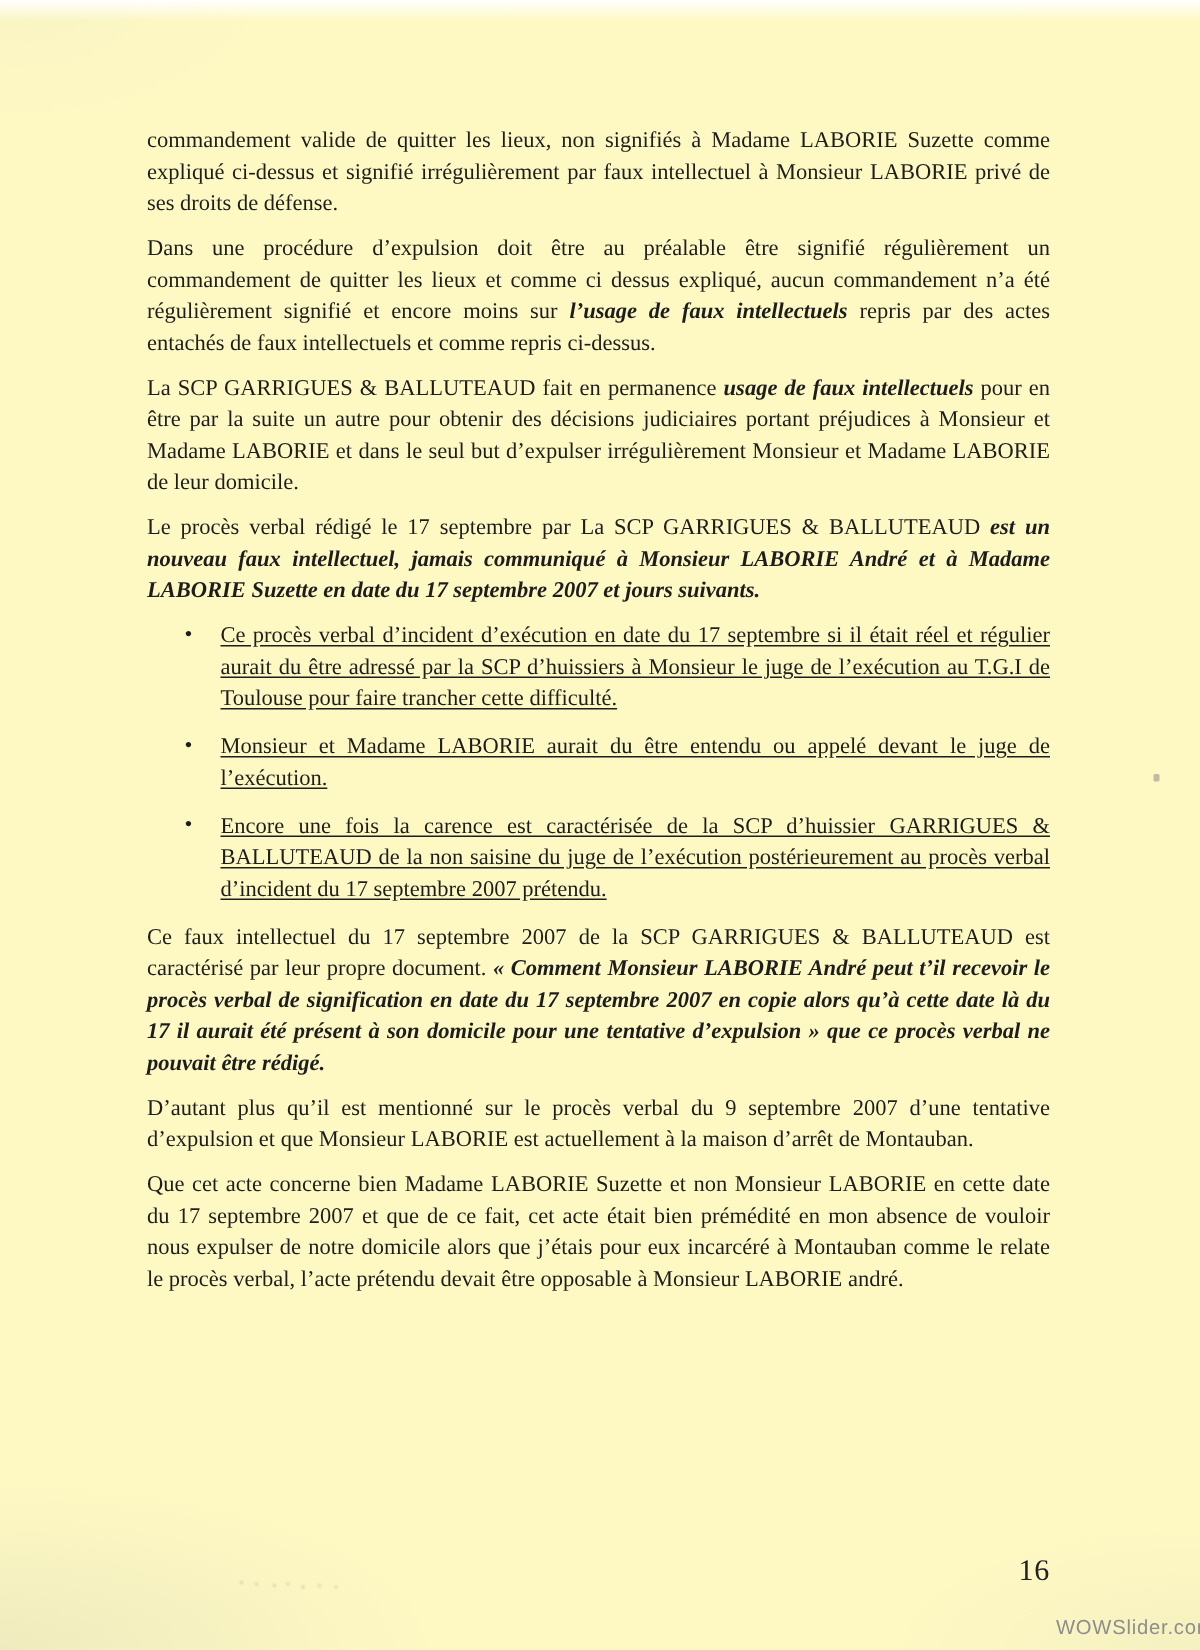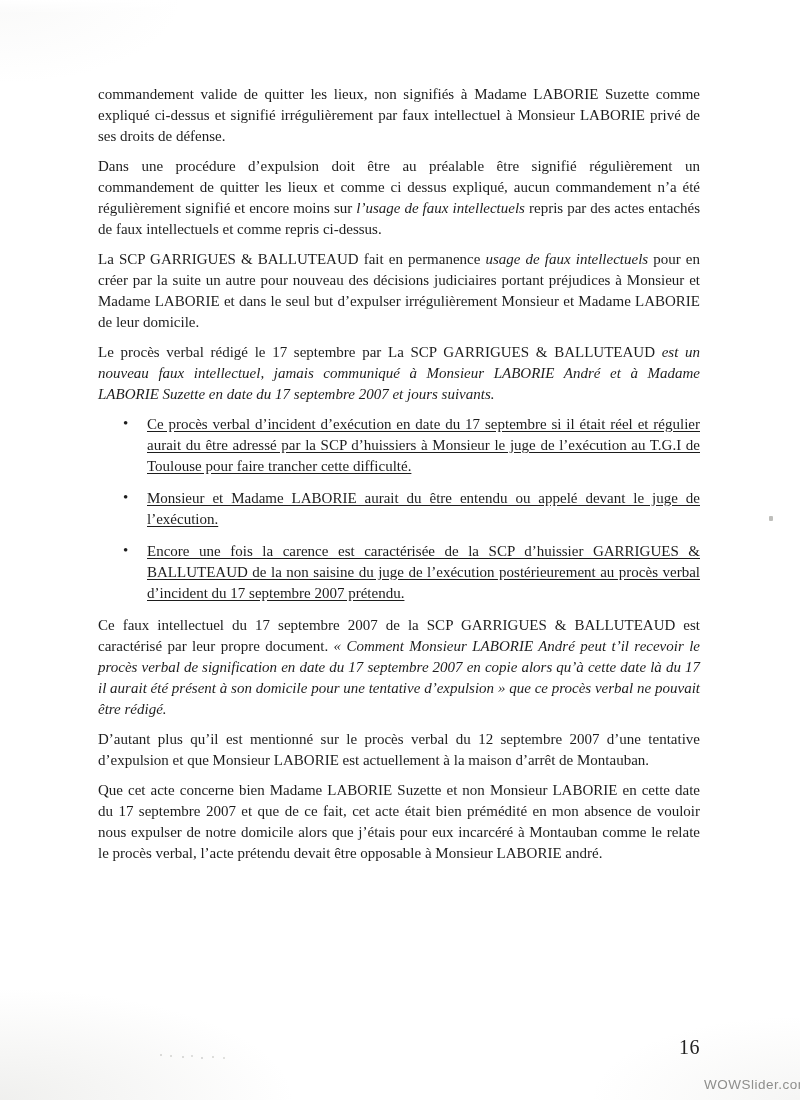--- a/index.html
+++ b/index.html
@@ -1,21 +1,21 @@
 <!DOCTYPE html>
 <html><head>
 <meta charset="utf-8">
 <style>
   html, body { margin: 0; padding: 0; background: #e8e8e6; }
   .page {
     position: relative;
     width: 800px;
     height: 1100px;
     margin: 0 auto;
-    background: #ffffff;
+    background: #fef9c3;
     overflow: hidden;
     font-family: "Liberation Serif", "DejaVu Serif", serif;
     color: #1d1d1d;
   }
   
   .page::before {
     content: "";
     position: absolute;
     inset: 0;
     pointer-events: none;
@@ -29,21 +29,21 @@
     position: absolute;
     left: 98px;
     top: 84px;
     width: 602px;
     font-size: 15px;
     line-height: 21px;
     text-align: justify;
   }
   .body-text p { margin: 0 0 9px 0; }
   .run-n  { font-weight: normal; font-style: normal; }
-  .run-bi { font-weight: 400; font-style: italic; }
+  .run-bi { font-weight: 700; font-style: italic; }
   ul.bullets { list-style: none; margin: 2px 0 10px 0; padding: 0; }
   ul.bullets li { position: relative; padding-left: 49px; margin-bottom: 11px; }
   ul.bullets li .bullet-mark {
     position: absolute; left: 25px; top: -1px;
     font-size: 15px; font-style: normal;
   }
   .bullet-body {
     font-style: italic;
     text-decoration: underline;
     text-underline-offset: 2px;
@@ -99,40 +99,40 @@
 </style>
 </head>
 <body>
 
 <div class="page">
 
   <div class="body-text">
 
     <p><span class="run-n">commandement valide de quitter les lieux, non signifiés à Madame LABORIE Suzette comme expliqué ci-dessus et signifié irrégulièrement par faux intellectuel à Monsieur LABORIE privé de ses droits de défense.</span></p>
     <p><span class="run-n">Dans une procédure d’expulsion doit être au préalable être signifié régulièrement un commandement de quitter les lieux et comme ci dessus expliqué, aucun commandement n’a été régulièrement signifié et encore moins sur </span><span class="run-bi">l’usage de faux intellectuels</span><span class="run-n"> repris par des actes entachés de faux intellectuels et comme repris ci-dessus.</span></p>
-    <p><span class="run-n">La SCP GARRIGUES &amp; BALLUTEAUD fait en permanence </span><span class="run-bi">usage de faux intellectuels</span><span class="run-n"> pour en créer par la suite un autre pour nouveau des décisions judiciaires portant préjudices à Monsieur et Madame LABORIE et dans le seul but d’expulser irrégulièrement Monsieur et Madame LABORIE de leur domicile.</span></p>
+    <p><span class="run-n">La SCP GARRIGUES &amp; BALLUTEAUD fait en permanence </span><span class="run-bi">usage de faux intellectuels</span><span class="run-n"> pour en être par la suite un autre pour obtenir des décisions judiciaires portant préjudices à Monsieur et Madame LABORIE et dans le seul but d’expulser irrégulièrement Monsieur et Madame LABORIE de leur domicile.</span></p>
     <p><span class="run-n">Le procès verbal rédigé le 17 septembre par La SCP GARRIGUES &amp; BALLUTEAUD </span><span class="run-bi">est un nouveau faux intellectuel, jamais communiqué à Monsieur LABORIE André et à Madame LABORIE Suzette en date du 17 septembre 2007 et jours suivants.</span></p>
 
     <ul class="bullets">
       <li>
         <span class="bullet-mark">•</span>
         <span class="bullet-body"><span class="run-n">Ce procès verbal d’incident d’exécution en date du 17 septembre si il était réel et régulier aurait du être adressé par la SCP d’huissiers à Monsieur le juge de l’exécution au T.G.I de Toulouse pour faire trancher cette difficulté.</span></span>
       </li>
       <li>
         <span class="bullet-mark">•</span>
         <span class="bullet-body"><span class="run-n">Monsieur et Madame LABORIE aurait du être entendu ou appelé devant le juge de l’exécution.</span></span>
       </li>
       <li>
         <span class="bullet-mark">•</span>
         <span class="bullet-body"><span class="run-n">Encore une fois la carence est caractérisée de la SCP d’huissier GARRIGUES &amp; BALLUTEAUD de la non saisine du juge de l’exécution postérieurement au procès verbal d’incident du 17 septembre 2007 prétendu.</span></span>
       </li>
     </ul>
 
     <p><span class="run-n">Ce faux intellectuel du 17 septembre 2007 de la SCP GARRIGUES &amp; BALLUTEAUD est caractérisé par leur propre document. </span><span class="run-bi">« Comment Monsieur LABORIE André peut t’il recevoir  le procès verbal de signification en date du 17 septembre 2007 en copie alors qu’à cette date là du 17 il aurait été présent à son domicile pour une tentative d’expulsion » que ce procès verbal ne pouvait être rédigé.</span></p>
-    <p><span class="run-n">D’autant plus qu’il est mentionné sur le procès verbal du 12 septembre 2007 d’une tentative d’expulsion et que Monsieur LABORIE est actuellement à la maison d’arrêt de Montauban.</span></p>
+    <p><span class="run-n">D’autant plus qu’il est mentionné sur le procès verbal du 9 septembre 2007 d’une tentative d’expulsion et que Monsieur LABORIE est actuellement à la maison d’arrêt de Montauban.</span></p>
     <p><span class="run-n">Que cet acte concerne bien Madame LABORIE Suzette et non Monsieur LABORIE en cette date du 17 septembre 2007 et que de ce fait, cet acte était bien prémédité en mon absence de vouloir nous expulser de notre domicile alors que j’étais pour eux incarcéré à Montauban comme le relate le procès verbal, l’acte prétendu devait être opposable à Monsieur LABORIE andré.</span></p>
 
   </div>
 
   <div class="page-number">16</div>
 
   <div class="watermark">WOWSlider.com</div>
 
   <div class="artifact-dot"></div>
   <div class="artifact-specks"></div>

